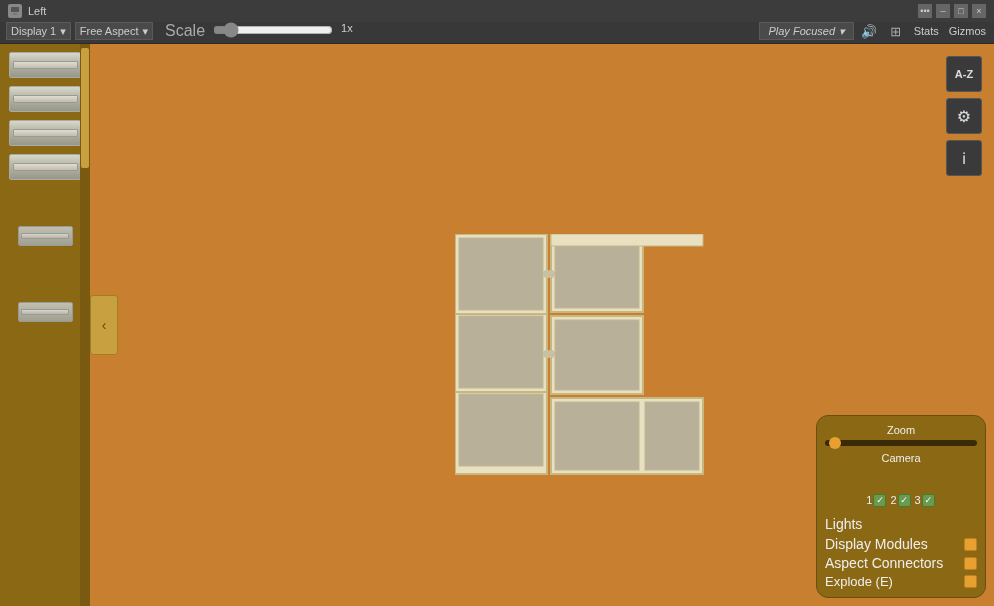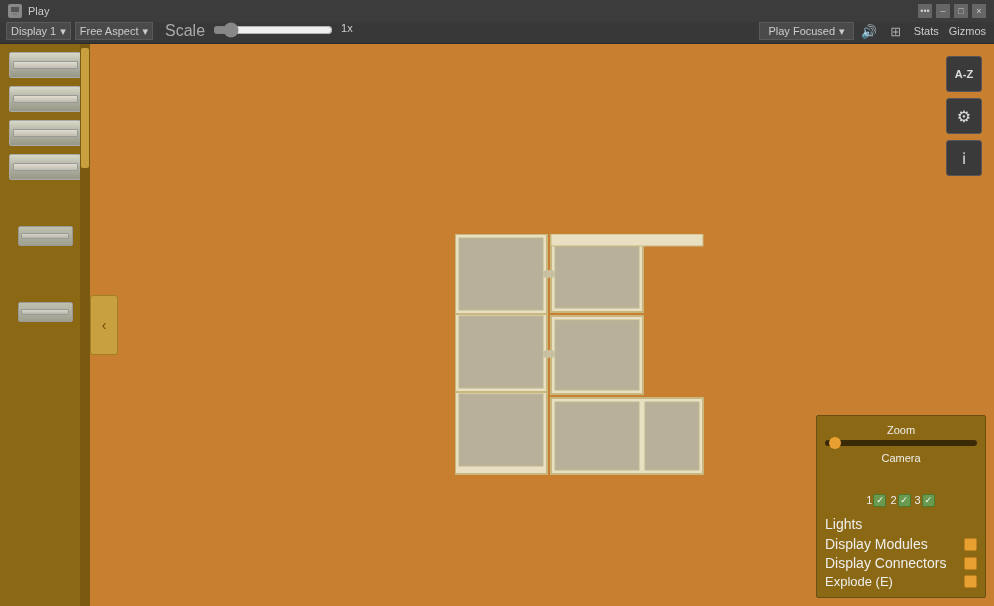--- a/index.html
+++ b/index.html
@@ -50,20 +50,21 @@
       height: 18px;
       background: #4a4a4a;
       border: 1px solid #5a5a5a;
       color: #ccc;
       font-size: 11px;
       padding: 0 8px;
       cursor: pointer;
       display: flex;
       align-items: center;
       gap: 4px;
+      font-style: italic;
     }
     .toolbar-icon-btn {
       width: 20px; height: 18px;
       background: transparent;
       border: none;
       color: #aaa;
       font-size: 13px;
       cursor: pointer;
       display: flex; align-items: center; justify-content: center;
     }
@@ -172,21 +173,21 @@
     }
 
     
     .bottom-panel {
       position: absolute;
       bottom: 8px;
       right: 8px;
       width: 170px;
       background: #8b6914;
       border: 1px solid #6a5010;
-      border-radius: 2px;
+      border-radius: 12px;
       padding: 8px;
     }
     .panel-row {
       display: flex;
       align-items: center;
       margin-bottom: 4px;
       gap: 4px;
     }
     .panel-label {
       color: #eee;
@@ -299,21 +300,21 @@
 <body>
 
 <div class="title-bar">
   <div class="title-bar-icon">
     <svg width="10" height="10" viewBox="0 0 10 10">
         <rect width="10" height="10" fill="#888" rx="1"></rect>
         <rect x="1" y="1" width="8" height="5" fill="#555" rx="0.5"></rect>
         <rect x="3" y="7" width="4" height="2" fill="#777" rx="0.5"></rect>
       </svg>
   </div>
-  <span class="title-bar-label">Play</span>
+  <span class="title-bar-label">Left</span>
   <div class="title-bar-controls">
     <button class="title-bar-btn">•••</button>
     <button class="title-bar-btn">–</button>
     <button class="title-bar-btn">□</button>
     <button class="title-bar-btn">×</button>
   </div>
 </div>
 
 <div class="toolbar">
   <div class="toolbar-select">
@@ -440,21 +441,21 @@
         <div class="light-check">
           <span>3</span>
           <div class="checkbox-on">✓</div>
         </div>
       </div>
       <div class="display-row">
         <span class="display-text">Display Modules</span>
         <div class="checkbox-orange"></div>
       </div>
       <div class="display-row">
-        <span class="display-text">Display Connectors</span>
+        <span class="display-text">Aspect Connectors</span>
         <div class="checkbox-orange"></div>
       </div>
       <div class="explode-row">
         <span class="explode-text">Explode (E)</span>
         <div class="explode-checkbox"></div>
       </div>
     </div>
   </div>
 </div>
 

